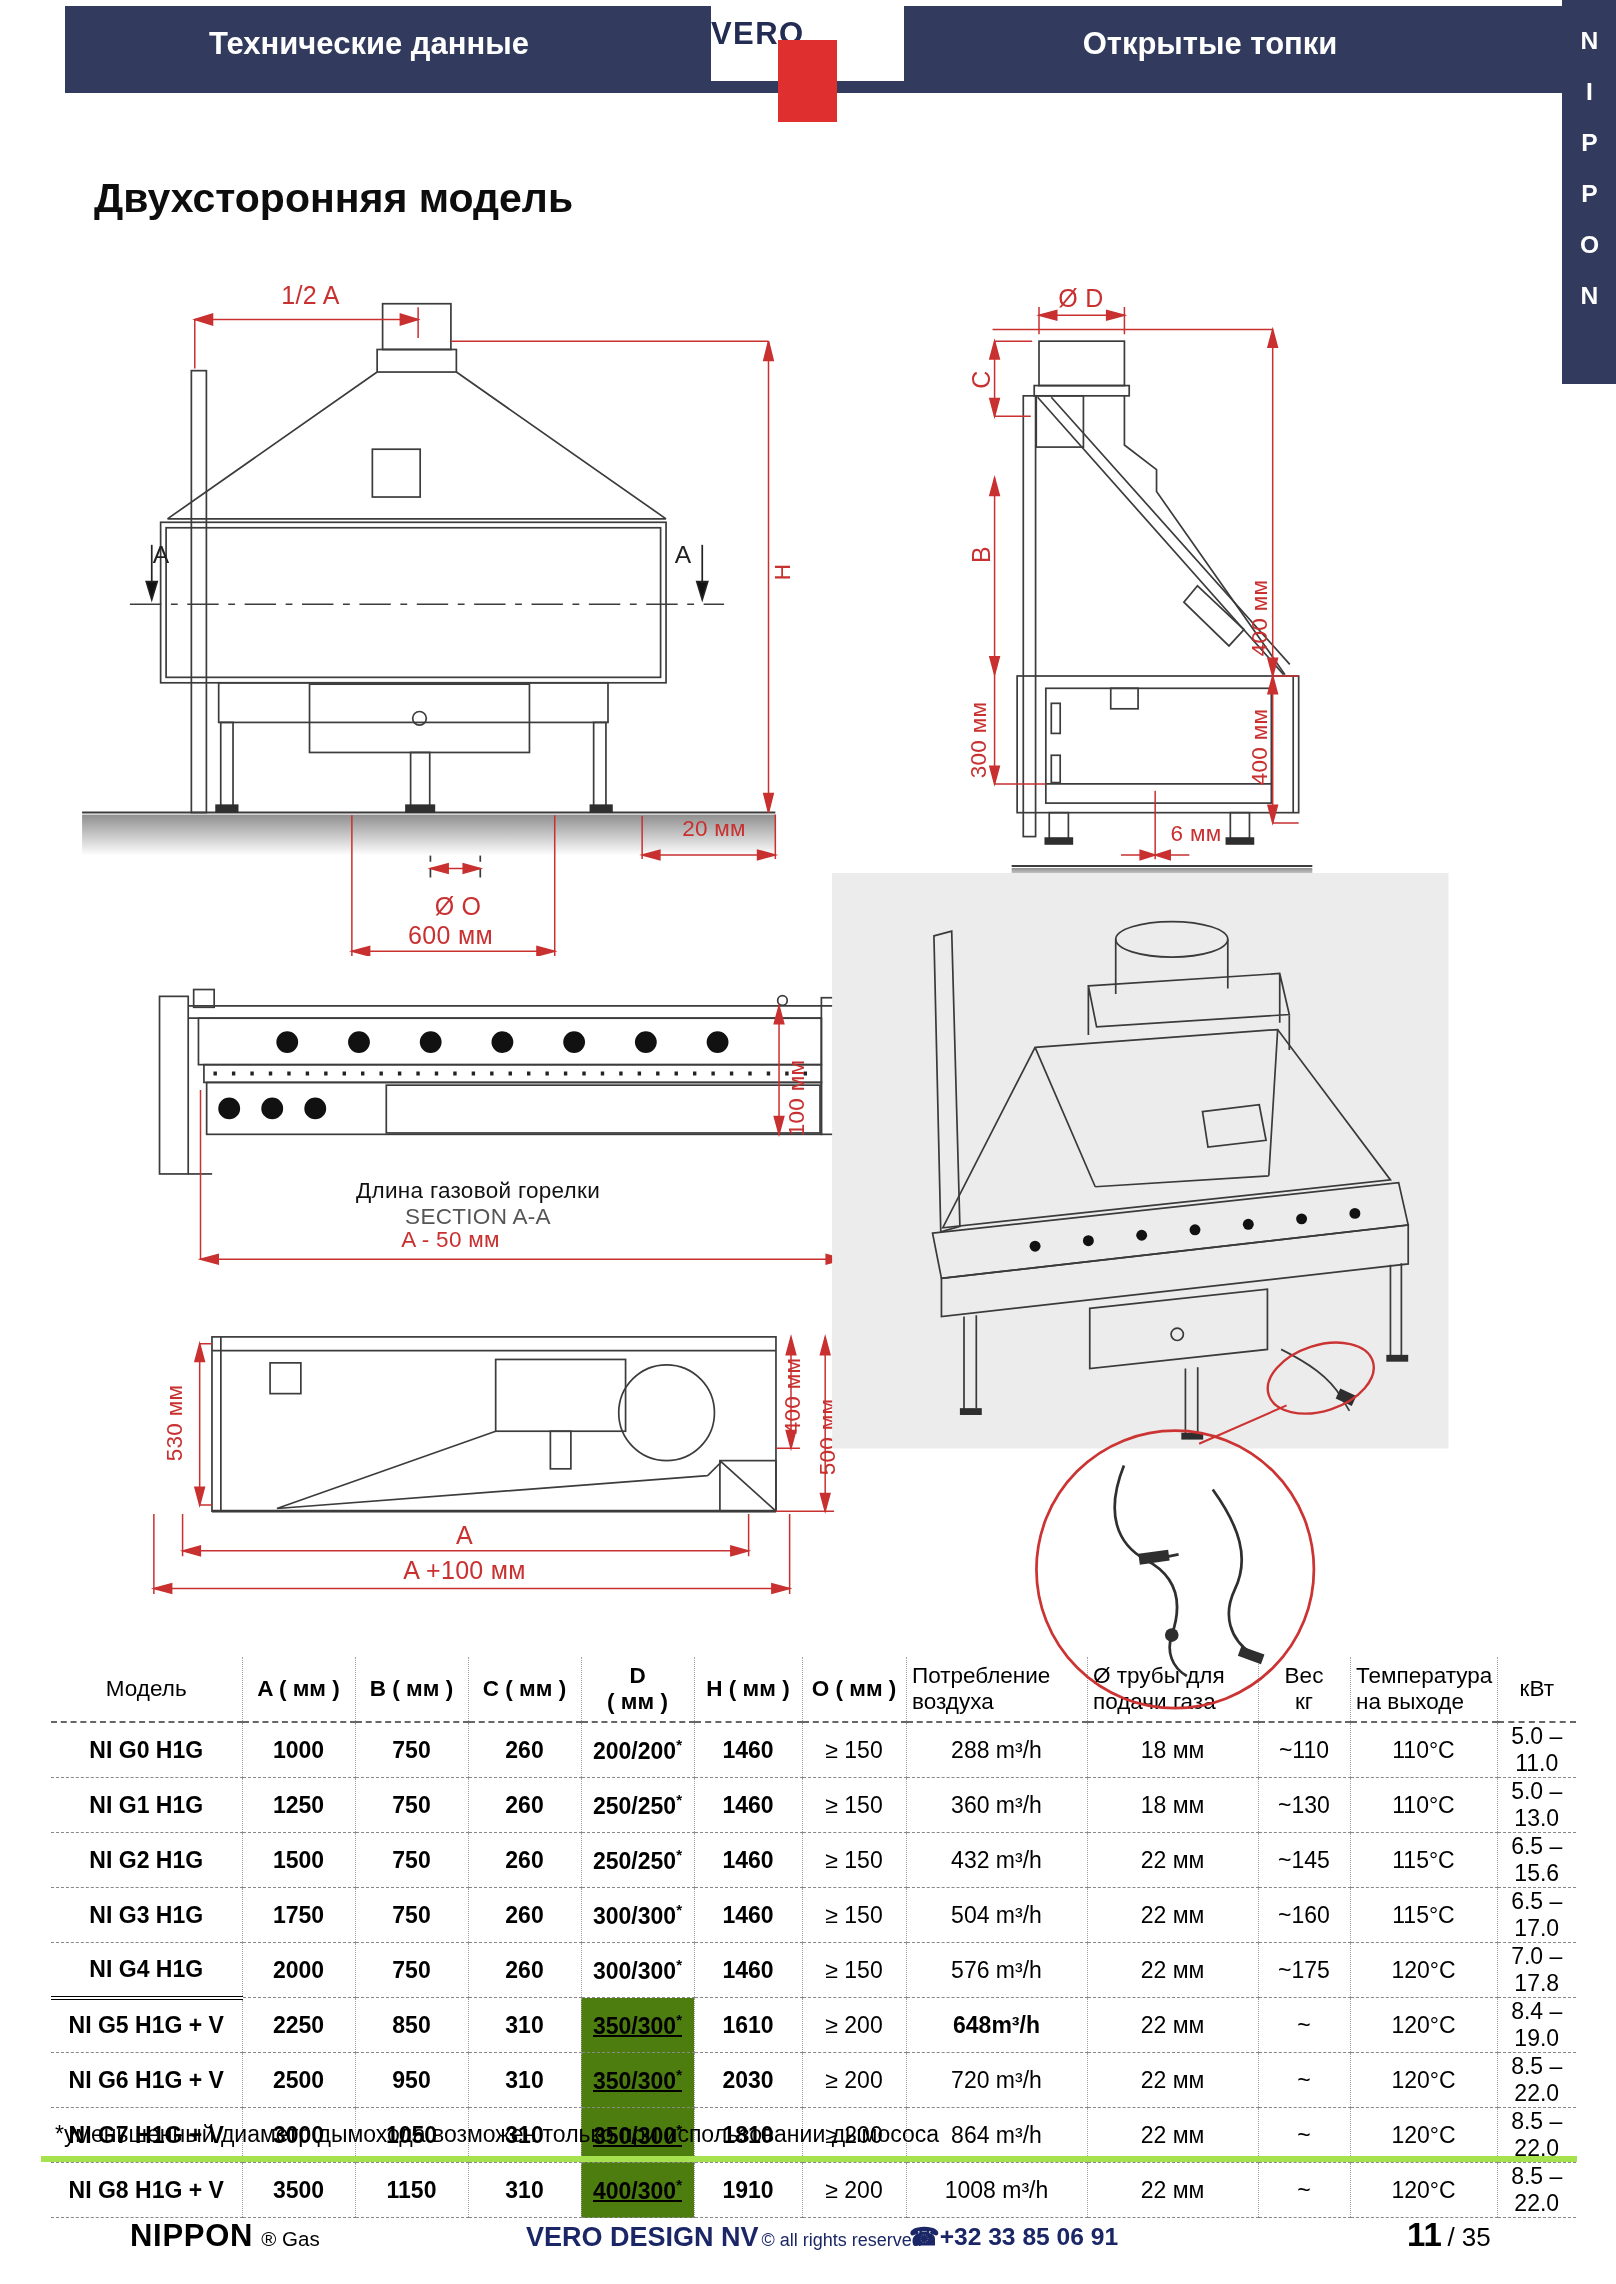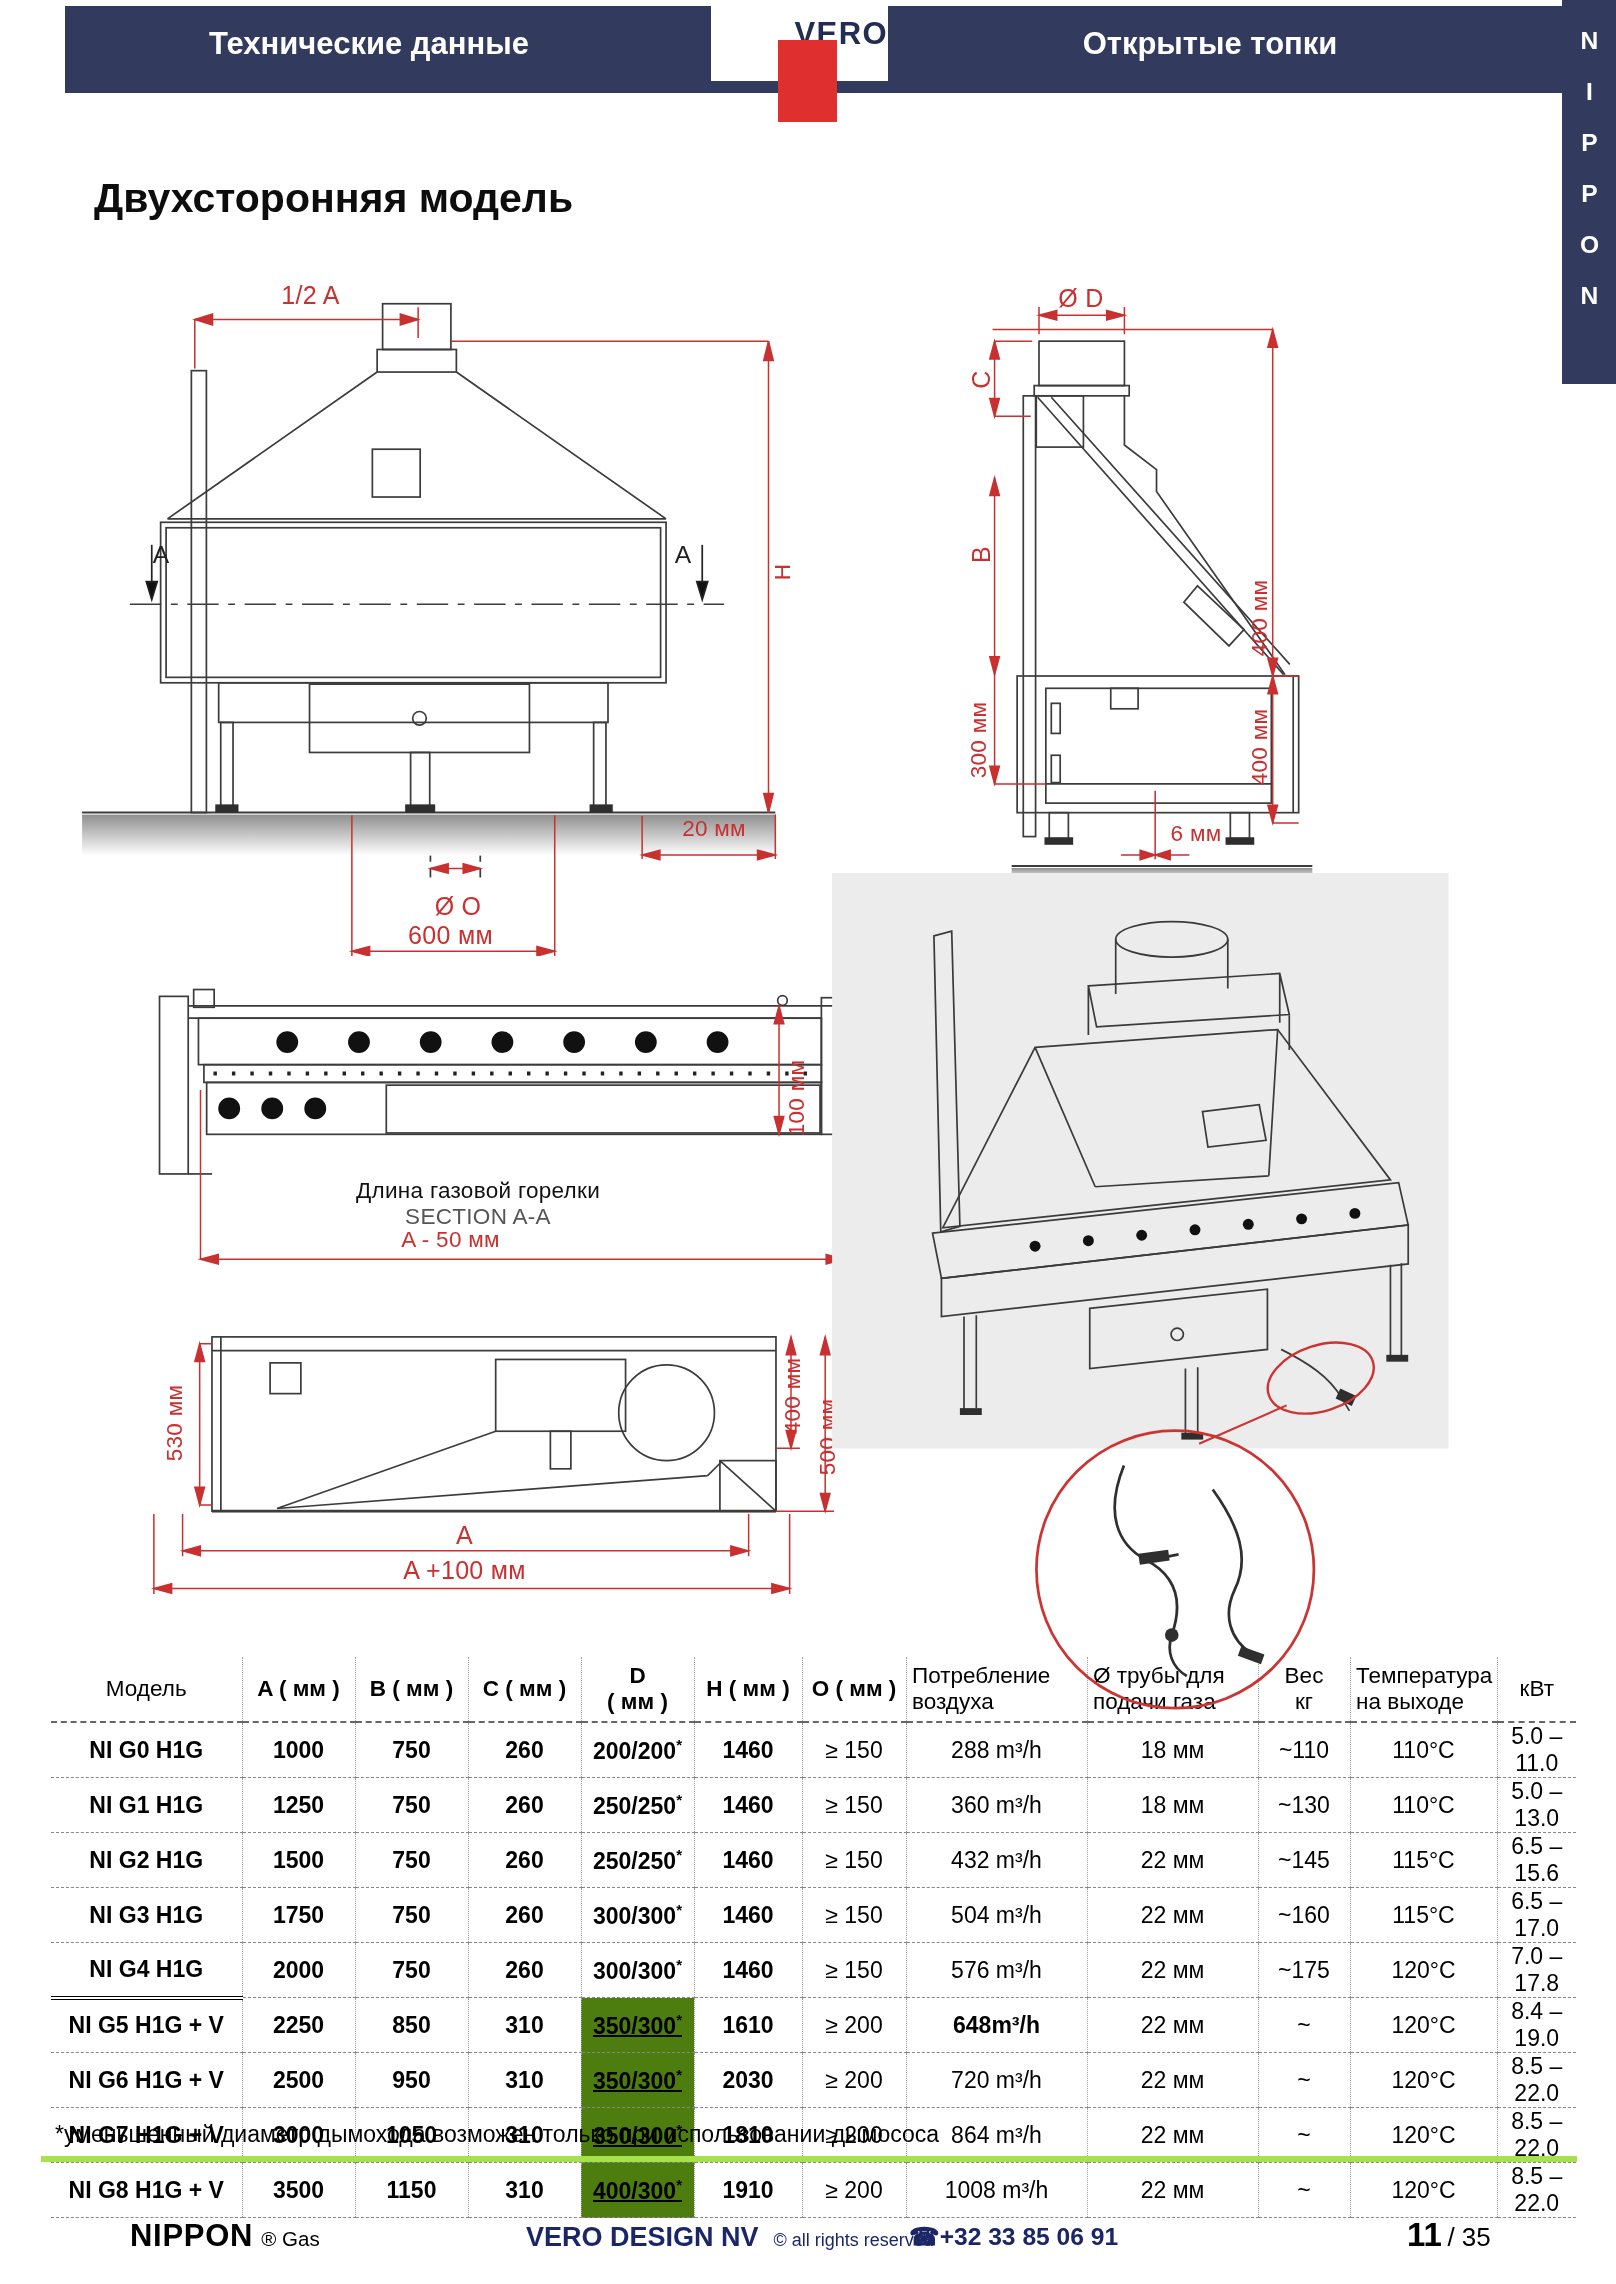--- a/index.html
+++ b/index.html
@@ -4,22 +4,22 @@
 <style>
   html,body{margin:0;padding:0;background:#9b9b9b;}
   .page{position:relative;width:1617px;height:2284px;background:#ffffff;
         font-family:"Liberation Sans",sans-serif;overflow:hidden;}
   
   .header-bar{position:absolute;left:65px;top:5.5px;width:1498px;height:87px;background:#323b5e;}
   .header-title{position:absolute;top:26px;color:#fff;font-size:31px;font-weight:bold;text-align:center;}
   .ht-left{left:82px;width:574px;}
   .ht-right{left:916px;width:588px;}
   .logo{position:absolute;left:711px;top:0;width:193px;height:164px;}
-  .logo-top{position:absolute;left:0;top:0;width:177px;height:81px;background:#ffffff;
-            color:#232c52;font-size:31px;font-weight:bold;text-align:right;line-height:68px;letter-spacing:1.4px;}
+  .logo-top{position:absolute;left:0;top:0;width:193px;height:81px;background:#ffffff;
+            color:#232c52;font-size:31px;font-weight:bold;text-align:left;line-height:68px;letter-spacing:1.4px;}
   .logo-bottom{position:absolute;left:0;top:81px;width:193px;height:83px;background:#232c52;
             color:#ffffff;font-size:29px;font-weight:bold;text-align:center;line-height:130px;letter-spacing:0.7px;}
   .logo-red{position:absolute;left:67px;top:40px;width:59px;height:82px;background:#e02f2f;}
   .nippon{position:absolute;left:1562px;top:0;width:55px;height:384px;background:#323b5e;padding-top:15px;box-sizing:border-box;}
   .nippon span{display:block;text-align:center;color:#fff;font-size:24.6px;font-weight:bold;line-height:51px;}
   
   .page-title{position:absolute;left:94px;top:175px;font-size:41px;font-weight:bold;color:#0d0d0d;}
   
   svg{position:absolute;}
   .iso{z-index:5;pointer-events:none;}
@@ -41,21 +41,21 @@
   td.model{font-weight:bold;}
   td.gray{background:#4d7c0f;text-decoration:underline;}
   td.group-end{border-bottom:4.1px double #000;}
   sup{font-size:15px;}
   .footnote{position:absolute;left:55px;top:2121px;font-size:23px;color:#000;}
   
   .accent-line{position:absolute;left:41px;top:2156px;width:1536px;height:6.1px;background:#a6e14e;}
   .f-brand{position:absolute;left:130px;top:2218px;display:flex;align-items:baseline;gap:8.2px;color:#000;}
   .f-brand .b1{font-size:31px;font-weight:600;letter-spacing:0.7px;}
   .f-brand .b2{font-size:20.5px;}
-  .f-company{position:absolute;left:526px;top:2222px;display:flex;align-items:baseline;gap:15px;color:#1b2666;}
+  .f-company{position:absolute;left:526px;top:2222px;display:flex;align-items:baseline;gap:3px;color:#1b2666;}
   .f-company .c1{font-size:27px;font-weight:600;}
   .f-company .c2{font-size:18px;}
   .f-phone{position:absolute;left:909px;top:2222px;color:#1b2666;font-size:24.6px;font-weight:600;}
   .f-page{position:absolute;left:1407px;top:2216px;display:flex;align-items:baseline;gap:5.5px;color:#000;}
   .f-page .p1{font-size:33px;font-weight:bold;}
   .f-page .p2{font-size:26px;}
 </style>
 </head>
 <body>
 

